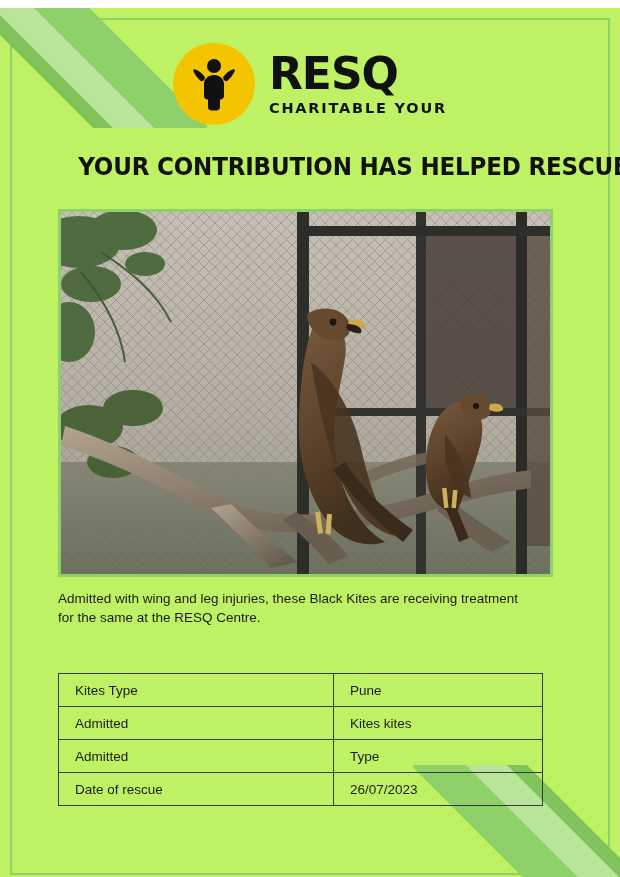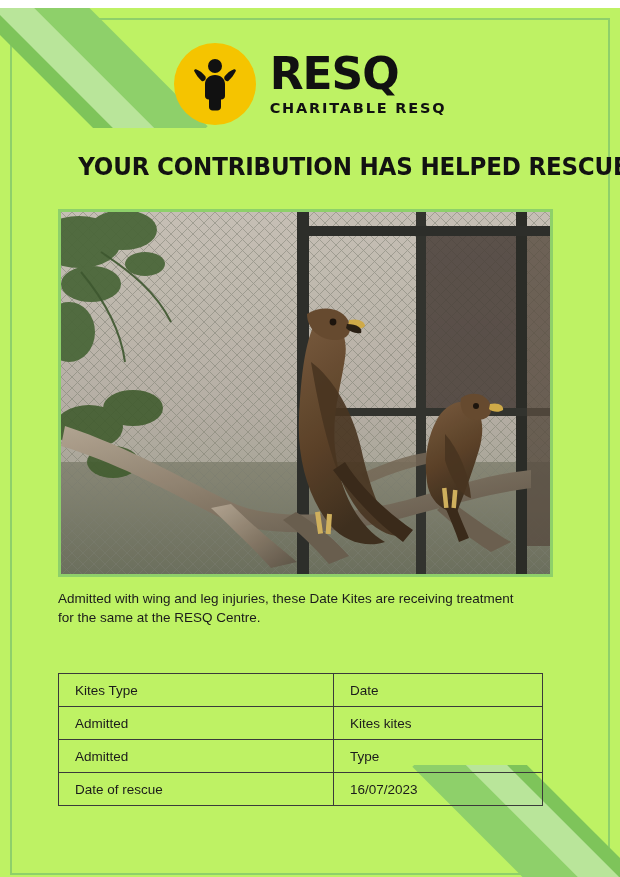--- a/index.html
+++ b/index.html
@@ -246,21 +246,21 @@
           <g fill="#111111">
             <circle cx="30" cy="12" r="7"></circle>
             <path d="M30 21c-6 0-10 4-10 9v12c0 2 1.6 3.6 3.6 3.6h.4v7.4c0 2 1.6 3.6 3.6 3.6h4.8c2 0 3.6-1.6 3.6-3.6V45.6h.4c2 0 3.6-1.6 3.6-3.6V30c0-5-4-9-10-9z"></path>
             <path d="M20.5 22.5c-2.5-3.2-6-6-9.5-7.2-1.3-.4-2.3.8-1.7 2 1.7 3.4 4.4 7.1 7.4 9.6 1.3 1.1 3.2-.4 3.8-1.6.3-.8.4-1.9 0-2.8z"></path>
             <path d="M39.5 22.5c2.5-3.2 6-6 9.5-7.2 1.3-.4 2.3.8 1.7 2-1.7 3.4-4.4 7.1-7.4 9.6-1.3 1.1-3.2-.4-3.8-1.6-.3-.8-.4-1.9 0-2.8z"></path>
           </g>
         </svg>
       </div>
       <div class="logo-text">
         <span class="logo-main">RESQ</span>
-        <span class="logo-sub">CHARITABLE RESQ</span>
+        <span class="logo-sub">CHARITABLE YOUR</span>
       </div>
     </div>
 
     <div class="headline">YOUR CONTRIBUTION HAS HELPED RESCUE THE BELOW ANIMAL</div>
 
     <div class="photo-wrap">
       <svg width="489" height="362" viewBox="0 0 489 362" aria-hidden="true">
         <defs>
           <linearGradient id="bgsky" x1="0" y1="0" x2="0" y2="1">
             <stop offset="0%" stop-color="#cfc8bd"></stop>
@@ -343,37 +343,37 @@
           <path d="M384 222 C 398 238, 408 262, 410 286 C 400 284, 390 268, 384 248 Z" fill="#4a3520" opacity="0.9"></path>
           <path d="M382 290 C 388 304, 394 318, 398 330 L 408 326 C 402 312, 396 298, 392 286 Z" fill="#3c2b1a"></path>
           <rect x="381" y="276" width="4.5" height="20" fill="#d9b860" transform="rotate(-6 383 276)"></rect>
           <rect x="392" y="278" width="4.5" height="18" fill="#d9b860" transform="rotate(5 394 278)"></rect>
         </g>
 
         <rect x="0" y="0" width="489" height="362" fill="#2b2a20" opacity="0.05"></rect>
       </svg>
     </div>
 
-    <div class="caption">Admitted with wing and leg injuries, these Date Kites are receiving treatment for the same at the RESQ Centre.</div>
+    <div class="caption">Admitted with wing and leg injuries, these Black Kites are receiving treatment for the same at the RESQ Centre.</div>
 
     <table class="info-table">
       <tbody>
         <tr>
           <td class="label-cell">Kites Type</td>
-          <td>Date</td>
+          <td>Pune</td>
         </tr>
         <tr>
           <td class="label-cell">Admitted</td>
           <td>Kites kites</td>
         </tr>
         <tr>
           <td class="label-cell">Admitted</td>
           <td>Type</td>
         </tr>
         <tr>
           <td class="label-cell">Date of rescue</td>
-          <td>16/07/2023</td>
+          <td>26/07/2023</td>
         </tr>
       </tbody>
     </table>
 
   </div>
 </div>
 
 </body></html>

